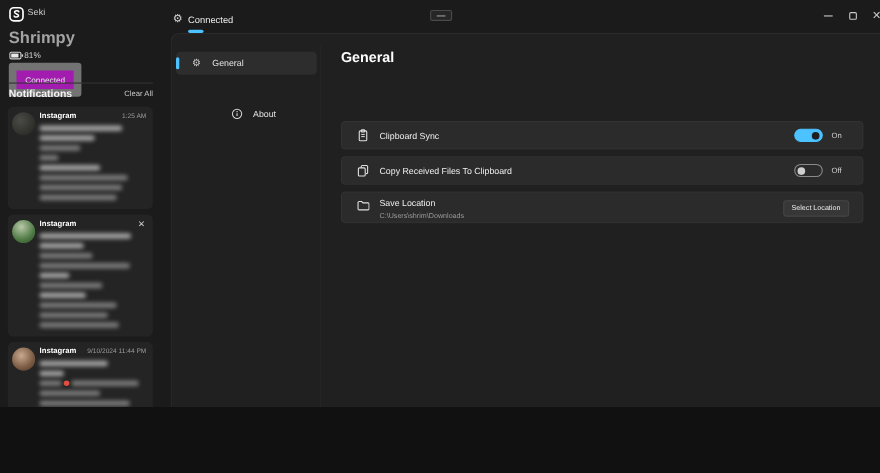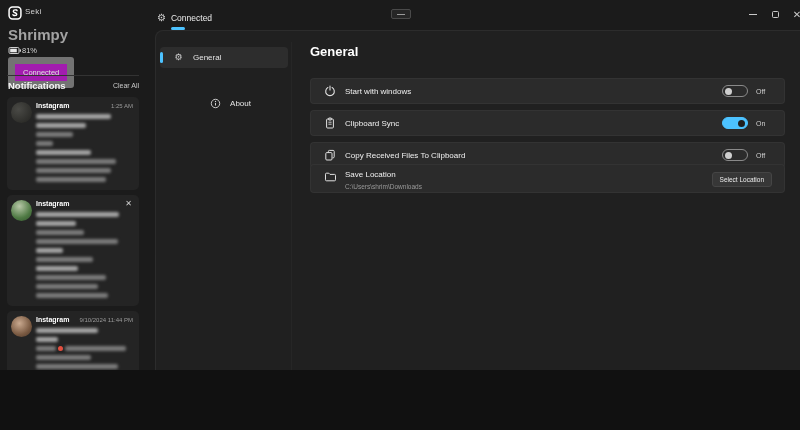--- a/index.html
+++ b/index.html
@@ -247,33 +247,20 @@
           <circle cx="6" cy="6" r="4.6" fill="none" stroke="#d6d6d6" stroke-width="1"></circle>
           <line x1="6" y1="5.5" x2="6" y2="8.2" stroke="#d6d6d6" stroke-width="1.1"></line>
           <circle cx="6" cy="3.8" r=".7" fill="#d6d6d6"></circle>
         </svg>
     </span>
     <span>About</span>
   </div>
 
   <div class="abs content-title">General</div>
 
-  <div class="abs set-row row-toggle" style="top:78px;">
-    <span class="row-icon">
-      <svg class="ic" width="12" height="12" viewBox="0 0 12 12">
-          <path d="M3.9 2.6 A4.3 4.3 0 1 0 8.1 2.6" fill="none" stroke="#e0e0e0" stroke-width="1.1" stroke-linecap="round"></path>
-          <line x1="6" y1="1" x2="6" y2="5" stroke="#e0e0e0" stroke-width="1.1" stroke-linecap="round"></line>
-        </svg>
-    </span>
-    <span class="row-label">Start with windows</span>
-    <span class="toggle">
-        <span class="knob"></span>
-      </span>
-    <span class="toggle-state">Off</span>
-  </div>
 
   <div class="abs set-row row-toggle" style="top:142px;">
     <span class="row-icon">
       <svg class="ic" width="12" height="12" viewBox="0 0 12 12">
           <rect x="1.8" y="3.6" width="6.2" height="7.4" rx="1" fill="none" stroke="#e0e0e0" stroke-width="1"></rect>
           <path d="M4.4 3.6 V2.4 a1 1 0 0 1 1-1 H9.2 a1 1 0 0 1 1 1 V7.8 a1 1 0 0 1 -1 1 H8.6" fill="none" stroke="#e0e0e0" stroke-width="1"></path>
         </svg>
     </span>
     <span class="row-label">Copy Received Files To Clipboard</span>
     <span class="toggle">
@@ -291,21 +278,21 @@
           <line x1="4.4" y1="7.2" x2="7.6" y2="7.2" stroke="#e0e0e0" stroke-width=".9"></line>
         </svg>
     </span>
     <span class="row-label">Clipboard Sync</span>
     <span class="toggle on">
         <span class="knob"></span>
       </span>
     <span class="toggle-state">On</span>
   </div>
 
-  <div class="abs set-row row-location" style="top:164px;">
+  <div class="abs set-row row-location" style="top:174px;">
     <span class="row-icon" style="margin-top:1px;">
       <svg class="ic" width="12" height="12" viewBox="0 0 12 12">
           <path d="M1.5 3.2 a1 1 0 0 1 1 -1 h2.3 l1.2 1.2 h4.5 a1 1 0 0 1 1 1 V8.8 a1 1 0 0 1 -1 1 h-8 a1 1 0 0 1 -1 -1 z" fill="none" stroke="#e0e0e0" stroke-width="1"></path>
         </svg>
     </span>
     <span class="loc-texts">
       <div class="row-label">Save Location</div>
       <div class="loc-path">C:\Users\shrim\Downloads</div>
     </span>
     <button class="select-loc-btn">Select Location</button>

